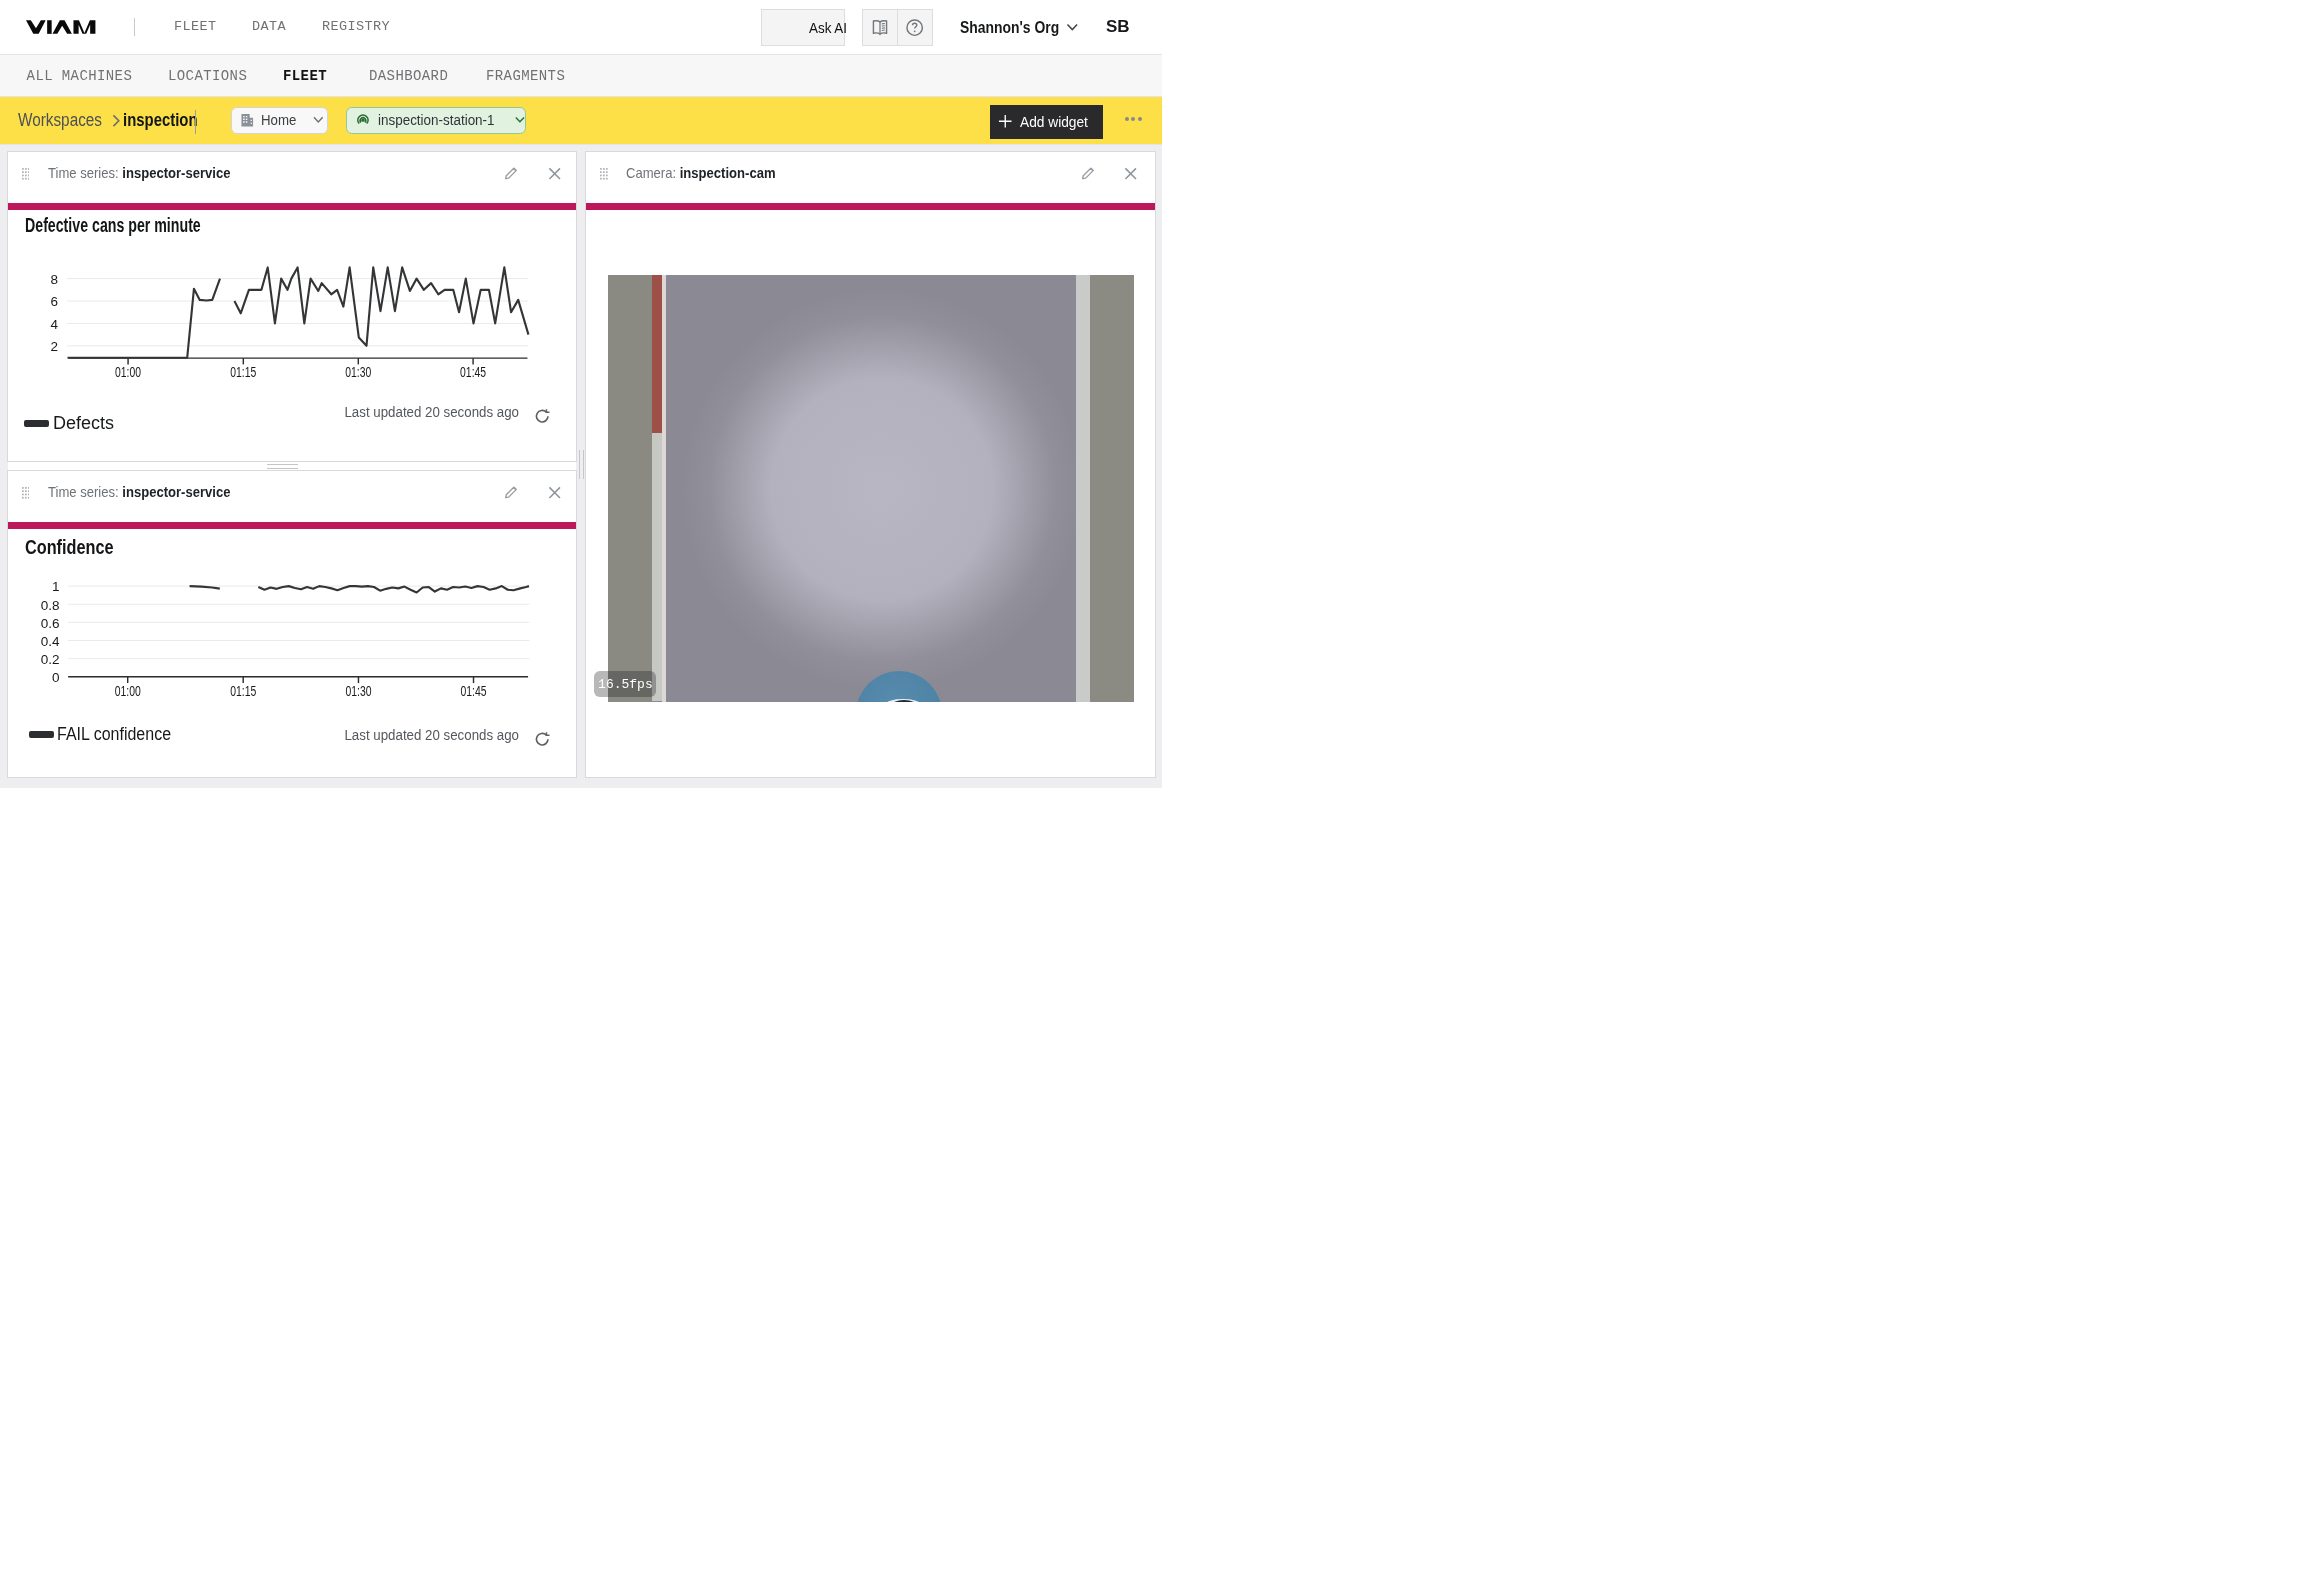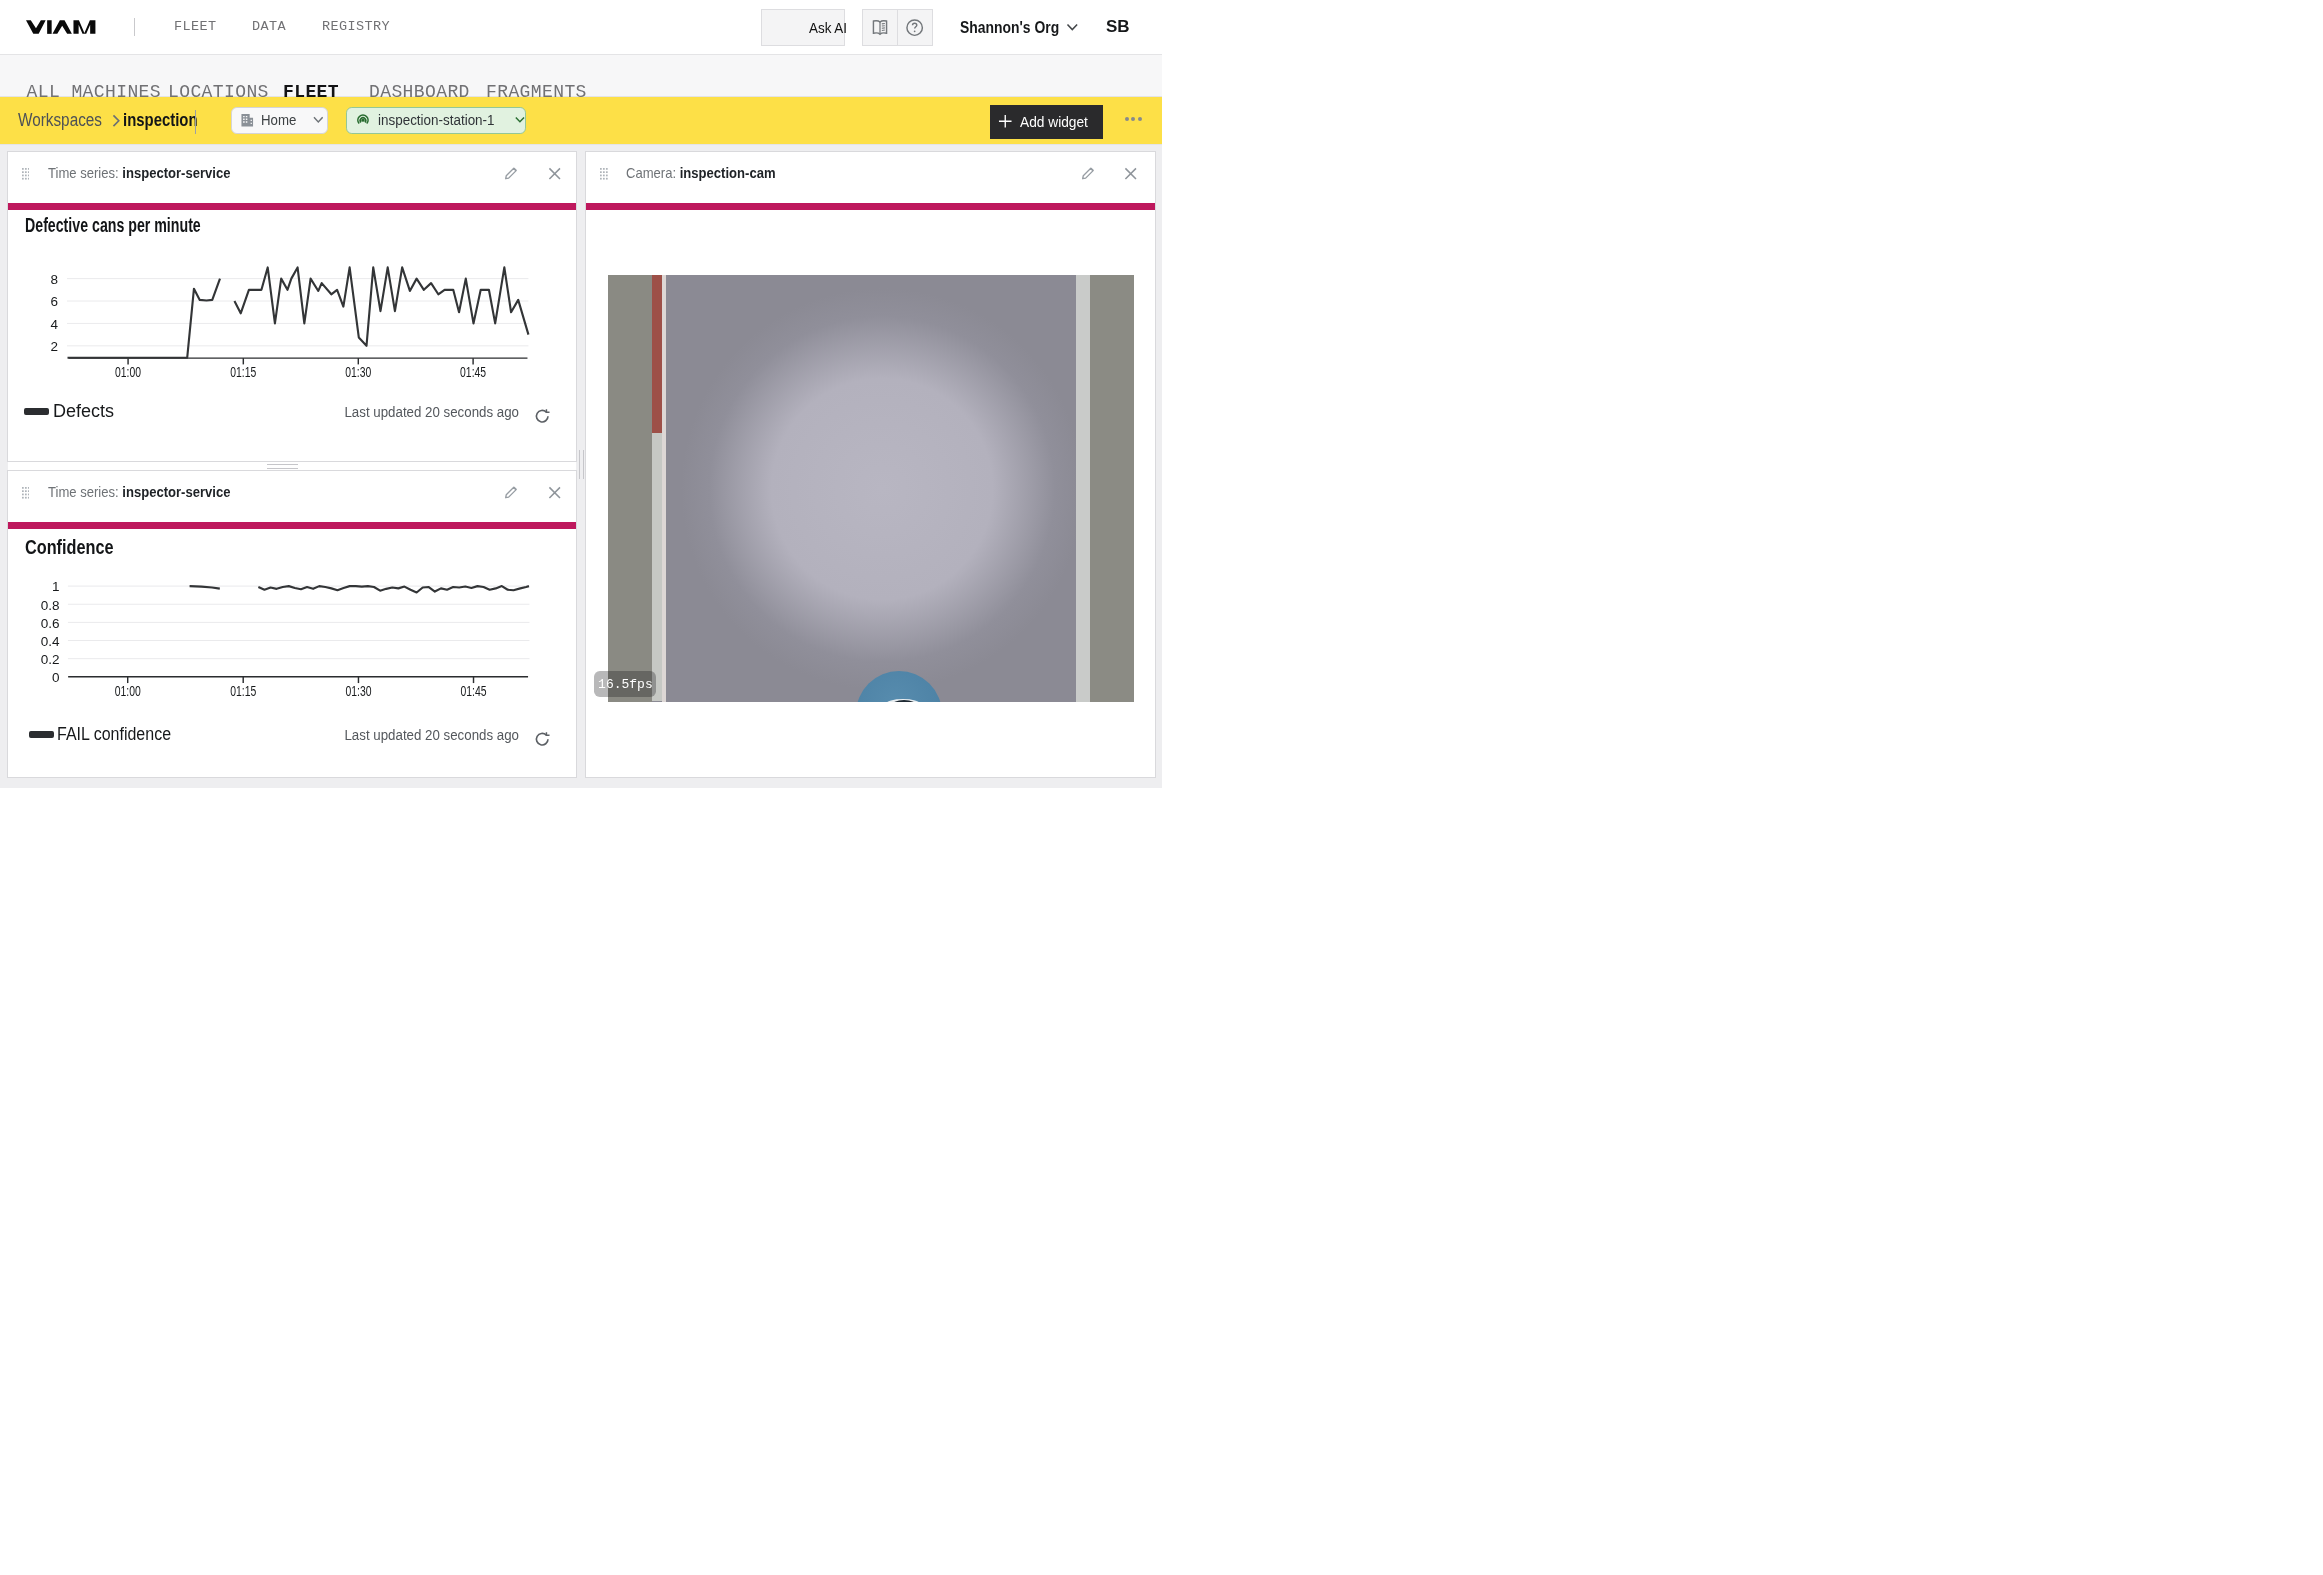--- a/index.html
+++ b/index.html
@@ -22,22 +22,22 @@
   #docgroup .half + .half { border-left:1px solid #dddde0; }
   #orgname { position:absolute; left:960px; top:0; height:54px; line-height:54px; font-size:16.4px;
     font-weight:bold; color:#16181a; transform:scaleX(0.849); transform-origin:left center; white-space:pre; }
   #orgchev { position:absolute; left:1066px; top:23px; }
   #sb { position:absolute; left:1106px; top:0; height:54px; line-height:54px; font-size:17px;
     font-weight:bold; color:#16181a; }
 
   
   #tabrow { position:absolute; left:0; top:54px; width:1162px; height:43px; background:#f7f7f8;
     border-top:1px solid #e4e4e6; border-bottom:1px solid #e4e4e6; }
-  .tab { position:absolute; top:16px; height:42px; line-height:42px; font-family:"Liberation Mono",monospace;
-    font-size:18px; letter-spacing:0.4px; color:#717174; }
+  .tab { position:absolute; top:0; height:42px; line-height:42px; font-family:"Liberation Mono",monospace;
+    font-size:14px; letter-spacing:0.4px; color:#717174; }
   .tab.active { color:#131315; font-weight:bold; }
 
   
   #crumbrow { position:absolute; left:0; top:97px; width:1162px; height:48px; background:#fde047;
     border-bottom:1px solid #e4e4e6; }
   #ws { position:absolute; left:17.7px; top:0; height:47px; line-height:47px; font-size:18px; color:#4d5156;
     transform:scaleX(0.851); transform-origin:left center; white-space:pre; }
   #crumbchev { position:absolute; left:112px; top:17.4px; }
   #insp { position:absolute; left:123px; top:0; height:47px; line-height:47px; font-size:18px;
     font-weight:bold; color:#131517; transform:scaleX(0.828); transform-origin:left center; white-space:pre; }
@@ -232,21 +232,21 @@
         <line x1="243.45" x2="243.45" y1="169.25" y2="175.75" stroke="#2b2d2f" stroke-width="1.5"></line>
         <text x="243.45" y="188.85" text-anchor="middle" font-size="15" fill="#17191b" textLength="27" lengthAdjust="spacingAndGlyphs">01:15</text>
         <line x1="362.75" x2="362.75" y1="169.25" y2="175.75" stroke="#2b2d2f" stroke-width="1.5"></line>
         <text x="362.75" y="188.85" text-anchor="middle" font-size="15" fill="#17191b" textLength="27" lengthAdjust="spacingAndGlyphs">01:30</text>
         <line x1="481.85" x2="481.85" y1="169.25" y2="175.75" stroke="#2b2d2f" stroke-width="1.5"></line>
         <text x="481.85" y="188.85" text-anchor="middle" font-size="15" fill="#17191b" textLength="27" lengthAdjust="spacingAndGlyphs">01:45</text>
         <polyline points="61.05,168.78719999999998 185.25,168.78719999999998 192.25,97.20800000000003 198.25,108.82799999999997 205.25,109.40899999999999 211.25,108.82799999999997 219.25,86.75" fill="none" stroke="#333537" stroke-width="2.2" stroke-linejoin="round"></polyline>
         <polyline points="234.25,109.99000000000001 240.75,122.77199999999999 249.25,98.37 262.25,98.37 268.75,75.13 276.25,133.23000000000002 282.75,86.75 289.25,98.37 293.25,86.75 299.75,75.13 306.75,133.23000000000002 313.25,86.75 321.25,99.53199999999998 324.75,91.39800000000002 334.75,103.01800000000003 340.75,98.37 347.25,115.80000000000001 353.75,75.13 363.25,147.755 371.25,156.47000000000003 378.25,75.13 385.75,120.44799999999998 393.25,75.13 400.75,120.44799999999998 408.25,75.13 416.25,99.53199999999998 423.25,86.75 430.75,98.37 438.25,91.39800000000002 445.75,103.01800000000003 452.25,98.37 461.25,98.37 467.25,121.61000000000001 474.25,86.75 482.25,133.23000000000002 489.75,98.37 498.25,98.37 504.75,133.23000000000002 514.25,75.13 521.25,121.61000000000001 528.65,108.82799999999997 539.25,144.85000000000002" fill="none" stroke="#333537" stroke-width="2.2" stroke-linejoin="round"></polyline>
       </svg>
   <div class="charttitle" style="left:17.6px; top:62px; transform:scaleX(0.709);">Defective cans per minute</div>
-      <div class="legend" style="left:16.7px; top:249px;">
+      <div class="legend" style="left:16.7px; top:261px;">
         <div class="sw"></div>
         <div class="lt">Defects</div>
       </div>
       <div class="lastupd" style="right:57px; top:251px;">Last updated 20 seconds ago</div>
       <svg style="position:absolute; left:526px; top:256px;" width="16.4" height="16.4" viewBox="0 0 17 17" fill="none" stroke="#5c6065" stroke-width="1.7">
         <path d="M14.5,8.5 A6,6 0 1 1 12.7,4.2"></path>
         <path d="M12.9,1.3 L12.9,4.5 L16.1,4.5" stroke-width="1.5"></path>
       </svg>
     </div>
 

